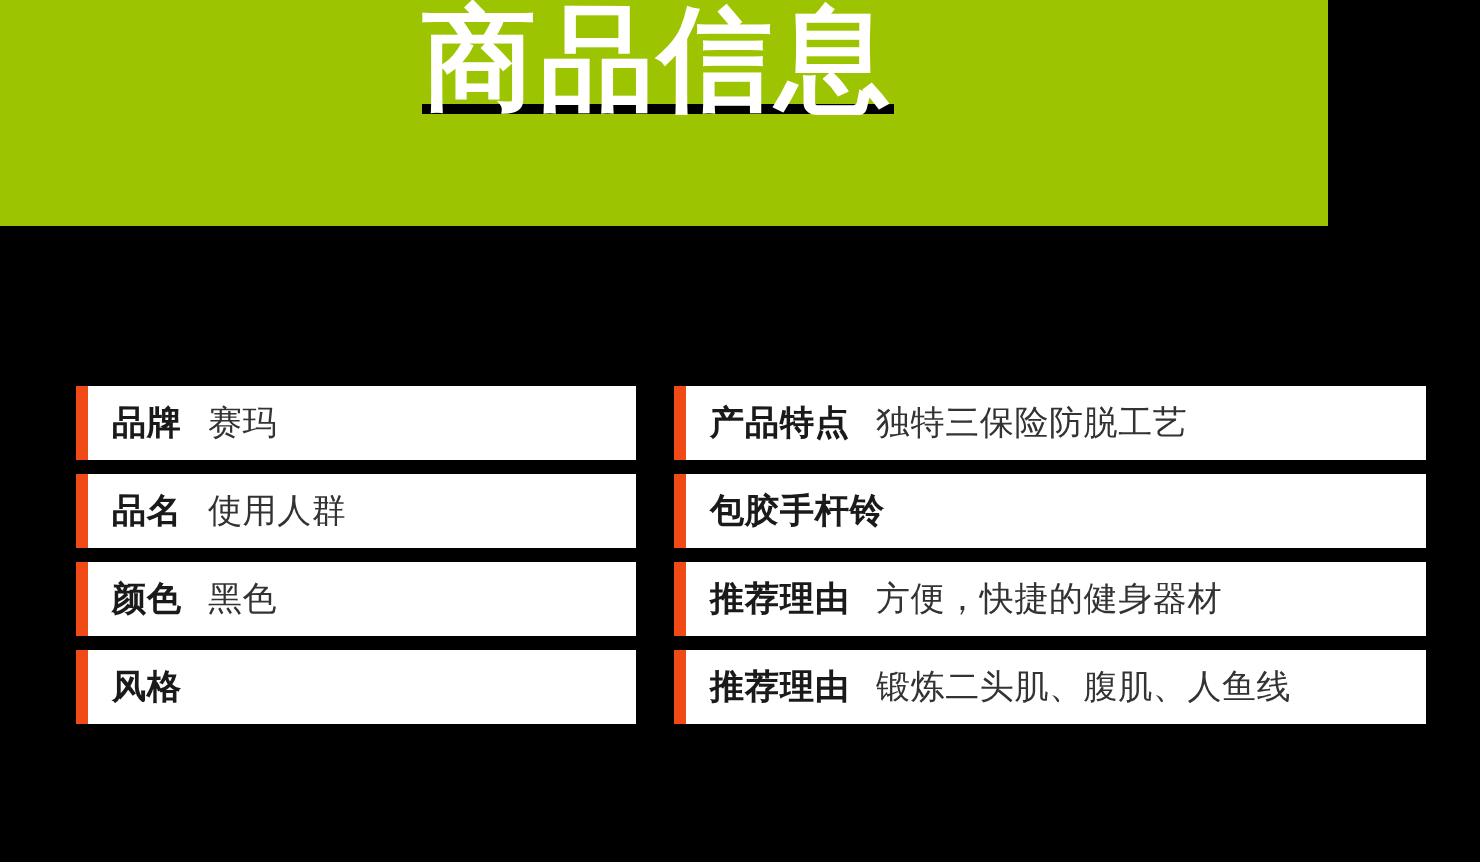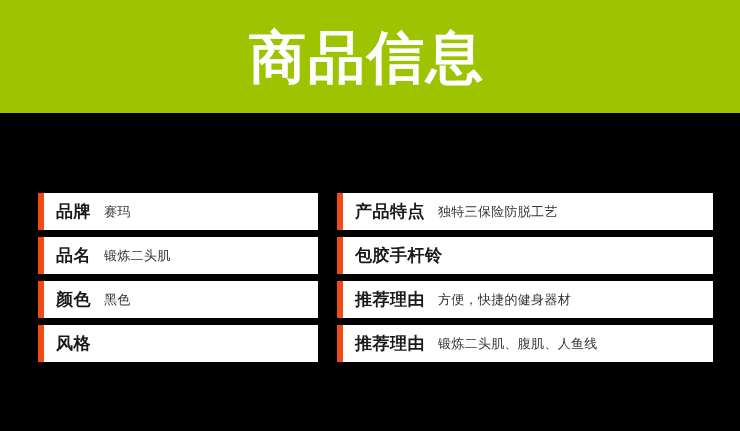--- a/index.html
+++ b/index.html
@@ -15,26 +15,26 @@
     width: 740px;
     height: 431px;
     background: #000000;
     overflow: hidden;
   }
   
   .header-band {
     position: absolute;
     left: 0;
     top: 0;
-    width: 740px;
+    width: 664px;
     height: 113px;
     background: #9dc400;
     display: flex;
-    align-items: center;
     justify-content: center;
+    text-decoration: underline;
   }
   .header-title {
     color: #ffffff;
     font-size: 57px;
     font-weight: bold;
     letter-spacing: 2px;
     line-height: 1;
     margin-left: -6px;
     margin-top: 2px;
     white-space: nowrap;
@@ -86,21 +86,21 @@
   }
   .row-label {
     color: #1a1a1a;
     font-size: 17px;
     font-weight: bold;
     letter-spacing: 0.5px;
     flex: 0 0 auto;
   }
   .row-value {
     color: #333333;
-    font-size: 13px;
+    font-size: 17px;
     font-weight: normal;
     letter-spacing: 0.3px;
     margin-left: 13px;
     flex: 0 1 auto;
     overflow: hidden;
   }
 </style>
 </head>
 <body>
 
@@ -120,21 +120,21 @@
           <div class="row-box">
             <span class="row-label">品牌</span>
             <span class="row-value">赛玛</span>
           </div>
         </div>
 
         <div class="spec-row">
           <div class="accent-bar"></div>
           <div class="row-box">
             <span class="row-label">品名</span>
-            <span class="row-value">锻炼二头肌</span>
+            <span class="row-value">使用人群</span>
           </div>
         </div>
 
         <div class="spec-row">
           <div class="accent-bar"></div>
           <div class="row-box">
             <span class="row-label">颜色</span>
             <span class="row-value">黑色</span>
           </div>
         </div>

